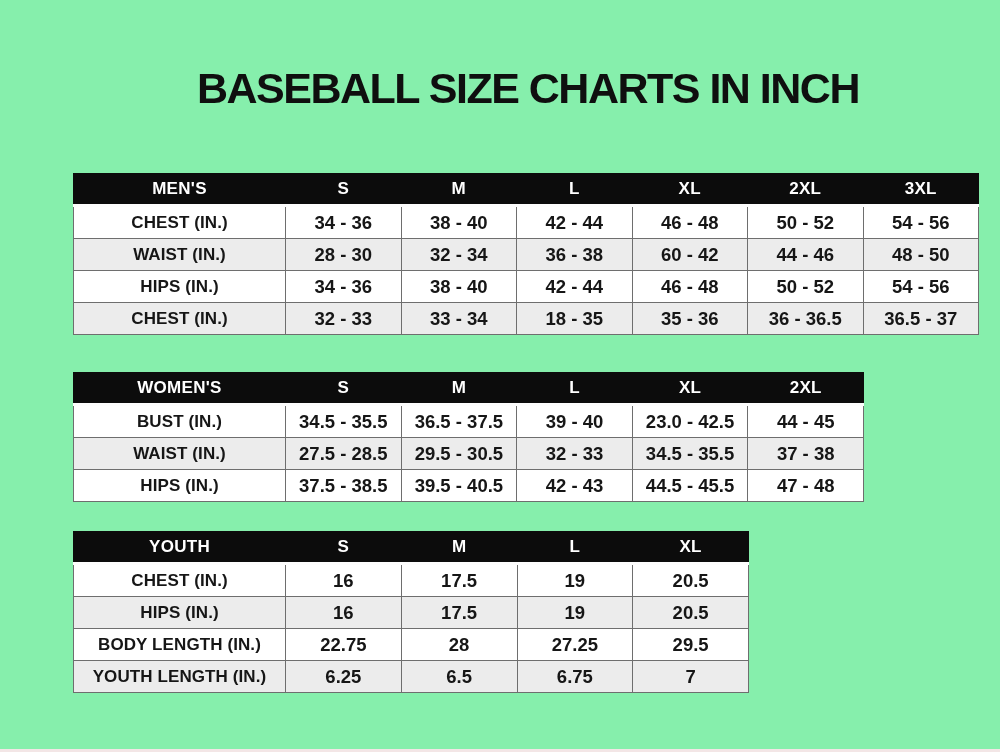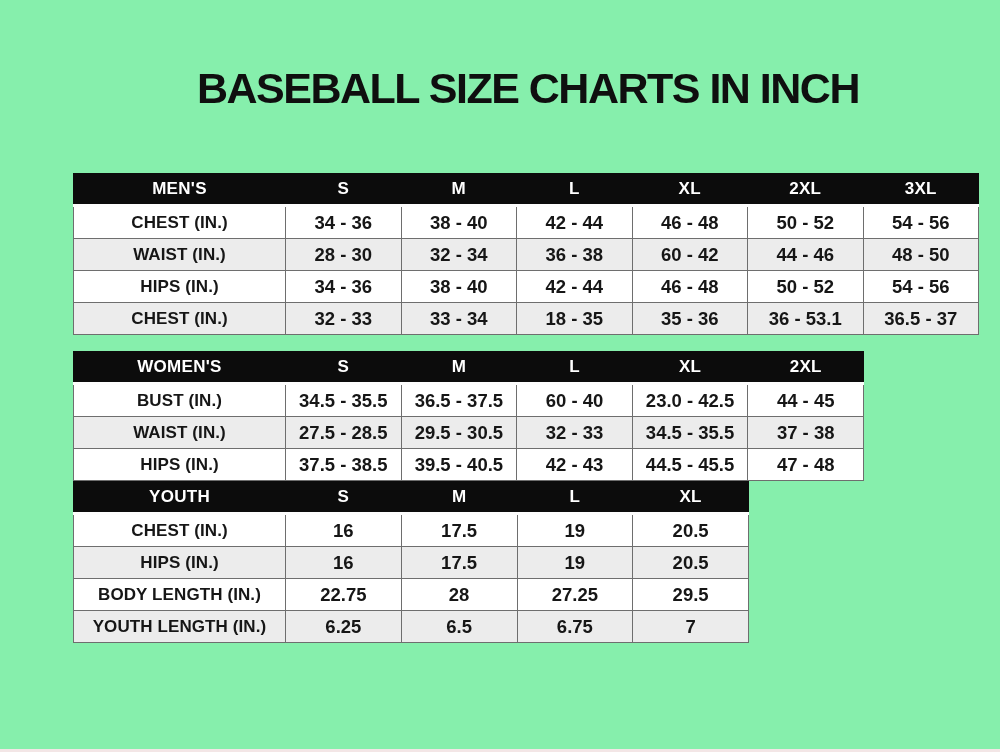--- a/index.html
+++ b/index.html
@@ -20,22 +20,22 @@
     color:#0f0f0f;
     line-height:1.15;
   }
   #tables{margin-left:45px;}
   table.size-table{
     table-layout:fixed;
     border-collapse:collapse;
     border-radius:8px;
   }
   .tbl-0{width:906px;margin-top:60px;}
-  .tbl-1{width:791px;margin-top:16px;}
-  .tbl-2{width:676px;}
+  .tbl-1{width:791px;margin-top:37px;}
+  .tbl-2{width:676px;margin-top:29px;}
   col.label-col{width:212px;}
   th{
     background:#0c0c0c;
     color:#ffffff;
     font-size:17px;
     font-weight:700;
     height:30px;
     letter-spacing:.3px;
     border:1px solid #0c0c0c;
     border-bottom:3px solid #fdfdfd;
@@ -116,21 +116,21 @@
             <td>46 - 48</td>
             <td>50 - 52</td>
             <td>54 - 56</td>
           </tr>
           <tr>
             <td class="label-cell">CHEST (IN.)</td>
             <td>32 - 33</td>
             <td>33 - 34</td>
             <td>18 - 35</td>
             <td>35 - 36</td>
-            <td>36 - 53.1</td>
+            <td>36 - 36.5</td>
             <td>36.5 - 37</td>
           </tr>
         </tbody>
       </table>
       <table class="size-table tbl-1">
         <colgroup>
           <col class="label-col">
           <col>
           <col>
           <col>
@@ -145,21 +145,21 @@
             <th>L</th>
             <th>XL</th>
             <th>2XL</th>
           </tr>
         </thead>
         <tbody>
           <tr>
             <td class="label-cell">BUST (IN.)</td>
             <td>34.5 - 35.5</td>
             <td>36.5 - 37.5</td>
-            <td>60 - 40</td>
+            <td>39 - 40</td>
             <td>23.0 - 42.5</td>
             <td>44 - 45</td>
           </tr>
           <tr>
             <td class="label-cell">WAIST (IN.)</td>
             <td>27.5 - 28.5</td>
             <td>29.5 - 30.5</td>
             <td>32 - 33</td>
             <td>34.5 - 35.5</td>
             <td>37 - 38</td>

